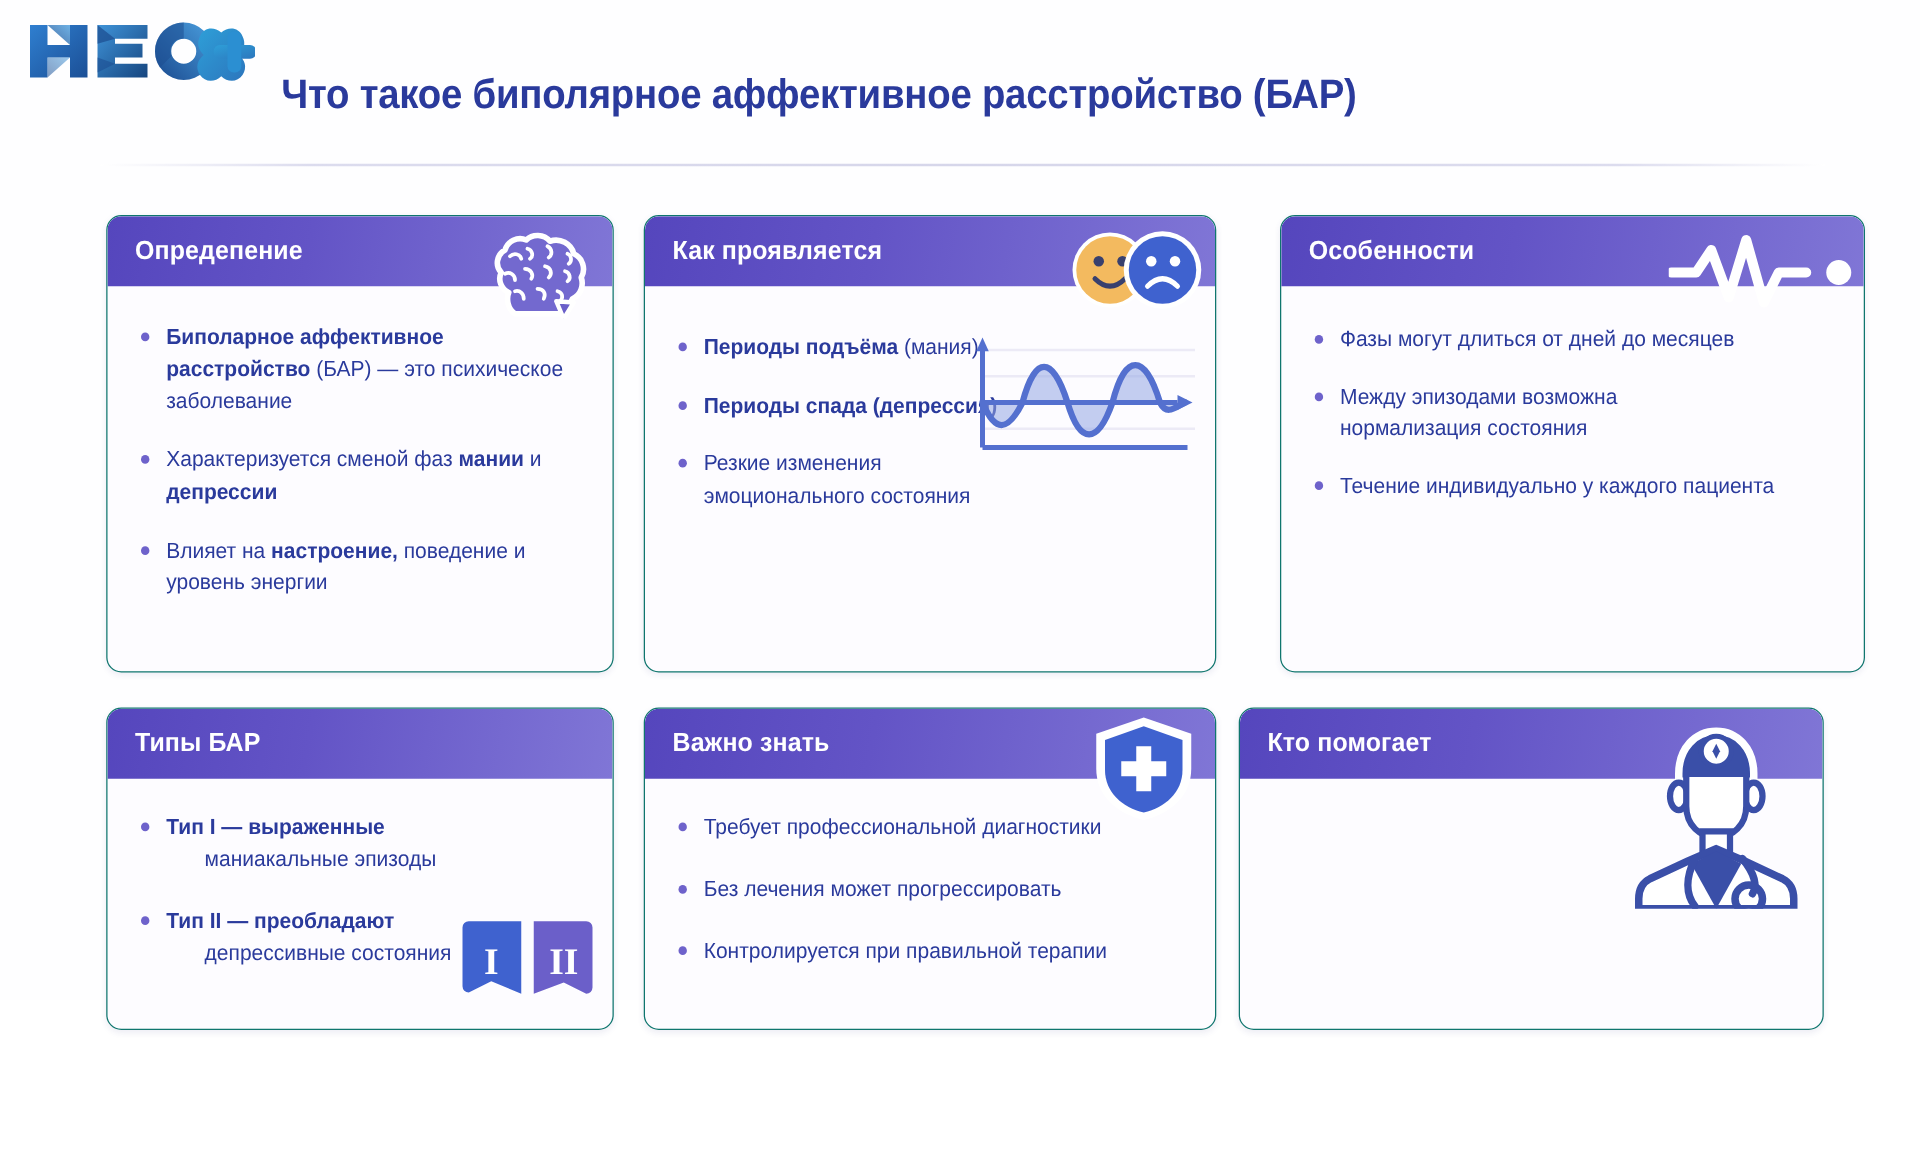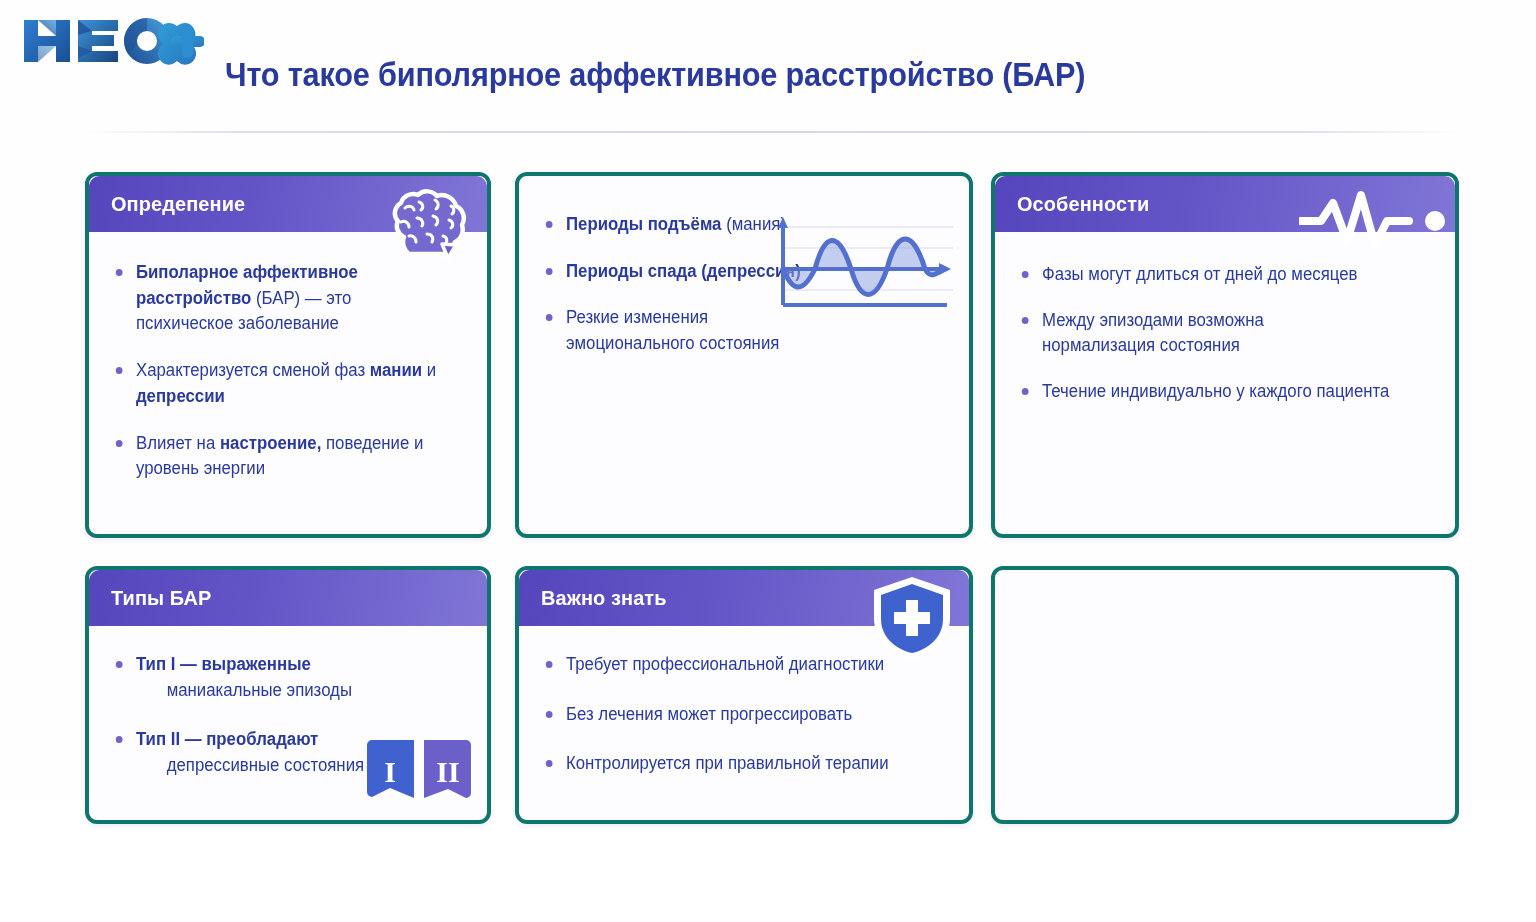--- a/index.html
+++ b/index.html
@@ -29,21 +29,21 @@
   .divider {
     position:absolute; left:80px; top:131px;
     width:1380px; height:2px;
     background:linear-gradient(to right,#ffffff,#dcdcee 12%,#d6d6ea 50%,#dcdcee 88%,#ffffff);
   }
 
   
   .card {
     position:absolute;
     background:#fdfcff;
-    border:4px solid #0f766e;
+    border:1px solid #0f766e;
     border-radius:12px;
     box-shadow:0 2px 5px rgba(60,50,130,0.09);
     overflow:hidden;
   }
   .card-head {
     position:relative;
     height:56px;
     background:linear-gradient(100deg,#5546bd 0%,#6354c6 40%,#8076d6 100%);
     display:flex; align-items:center;
     border-radius:11px 11px 0 0;
@@ -72,21 +72,21 @@
     content:""; position:absolute;
     left:5px; top:9px; width:7px; height:7px;
     border-radius:50%; background:#6e62cb;
   }
   .b  { font-weight:bold; }
   .sub { display:block; margin-left:32px; }
 
   
   #card-definition { left:85px;  top:172px; width:406px; height:366px; }
   #card-symptoms   { left:515px; top:172px; width:458px; height:366px; }
-  #card-features   { left:991px; top:172px; width:468px; height:366px; }
+  #card-features   { left:1024px; top:172px; width:468px; height:366px; }
   #card-types      { left:85px;  top:566px; width:406px; height:258px; }
   #card-important  { left:515px; top:566px; width:458px; height:258px; }
   #card-who-helps  { left:991px; top:566px; width:468px; height:258px; }
 
   #card-definition .card-body { padding-top:28px; }
   #card-symptoms  .card-body { padding-top:36px; }
   #card-features  .card-body { padding-top:30px; }
   #card-features  ul.bullets > li { margin-bottom:20px; }
   #card-types     .card-body { padding-top:26px; }
   #card-types     ul.bullets > li { margin-bottom:24px; }
@@ -184,20 +184,37 @@
           <span>Характеризуется сменой фаз </span><span class="b">мании</span><span> и </span><span class="b">депрессии</span>
         </li>
         <li>
           <span>Влияет на </span><span class="b">настроение,</span><span> поведение и уровень энергии</span>
         </li>
       </ul>
     </div>
   </div>
 
   <div class="card" id="card-symptoms">
+    <div class="card-head">
+      <h2>Как проявляется</h2>
+      <span class="icon-faces icon-layer">
+        <svg viewBox="0 0 120 66" width="120" height="66">
+          <circle cx="42" cy="33" r="30" fill="#ffffff"></circle>
+          <circle cx="42" cy="33" r="27" fill="#f3ba5f"></circle>
+          <circle cx="33" cy="26" r="4.2" fill="#38406e"></circle>
+          <circle cx="52" cy="26" r="4.2" fill="#38406e"></circle>
+          <path d="M30 40q12 12 24 0" stroke="#38406e" stroke-width="4" fill="none" stroke-linecap="round"></path>
+          <circle cx="84" cy="33" r="31" fill="#ffffff"></circle>
+          <circle cx="84" cy="33" r="27" fill="#3f62cf"></circle>
+          <circle cx="75" cy="26" r="4.2" fill="#ffffff"></circle>
+          <circle cx="94" cy="26" r="4.2" fill="#ffffff"></circle>
+          <path d="M72 46q12 -12 24 0" stroke="#ffffff" stroke-width="4" fill="none" stroke-linecap="round"></path>
+        </svg>
+      </span>
+    </div>
     <div class="card-body">
       <ul class="bullets">
         <li>
           <span class="b">Периоды подъёма</span><span> (мания)</span>
         </li>
         <li>
           <span class="b">Периоды спада (депрессия)</span>
         </li>
         <li style="max-width:250px">
           <span>Резкие изменения эмоционального состояния</span>
@@ -281,15 +298,41 @@
           <path d="M4 6a5 5 0 015-5h42v58L27 49 9 58a5 5 0 01-5-5z" fill="#3f62cf"></path>
           <path d="M108 6a5 5 0 00-5-5H61v58l24-9 18 9a5 5 0 005-5z" fill="#6b5fc9"></path>
           <text x="27" y="43" text-anchor="middle" fill="#ffffff" font-family="Liberation Serif, serif" font-size="30" font-weight="bold">I</text>
           <text x="85" y="43" text-anchor="middle" fill="#ffffff" font-family="Liberation Serif, serif" font-size="30" font-weight="bold">II</text>
         </svg>
       </span>
     </div>
   </div>
 
   <div class="card" id="card-who-helps">
+    <div class="card-head">
+      <h2>Кто помогает</h2>
+      <span class="icon-doctor icon-layer">
+        <svg viewBox="0 0 150 152" width="150" height="152">
+
+          <path d="M45 44c0-20 13-34 30-34s30 14 30 34v6H45z" fill="#3a4fa8" stroke="#ffffff" stroke-width="6"></path>
+          <circle cx="75" cy="26" r="12" fill="#ffffff" stroke="#3a4fa8" stroke-width="4"></circle>
+          <path d="M75 20l3 6-3 6-3-6z" fill="#3a4fa8"></path>
+
+          <ellipse cx="45" cy="62" rx="7" ry="11" fill="#ffffff" stroke="#3a4fa8" stroke-width="5"></ellipse>
+          <ellipse cx="105" cy="62" rx="7" ry="11" fill="#ffffff" stroke="#3a4fa8" stroke-width="5"></ellipse>
+
+          <path d="M51 44h48v26c0 15-11 25-24 25s-24-10-24-25z" fill="#ffffff" stroke="#3a4fa8" stroke-width="5"></path>
+
+          <path d="M64 90h22v18H64z" fill="#ffffff" stroke="#3a4fa8" stroke-width="5"></path>
+
+          <path d="M75 104 L52 114 L22 128 c-6 3-9 9-9 16v8h124v-8c0-7-3-13-9-16l-30-14z" fill="#ffffff" stroke="#3a4fa8" stroke-width="6"></path>
+
+          <path d="M75 106l20 10-20 36-20-36z" fill="#3a4fa8"></path>
+
+          <path d="M58 112c-7 14-8 28 0 38" stroke="#3a4fa8" stroke-width="6" fill="none" stroke-linecap="round"></path>
+          <path d="M96 112c10 12 12 22 8 28" stroke="#3a4fa8" stroke-width="6" fill="none" stroke-linecap="round"></path>
+          <circle cx="101" cy="144" r="11" fill="none" stroke="#3a4fa8" stroke-width="6"></circle>
+        </svg>
+      </span>
+    </div>
   </div>
 
 </div>
 
 </body></html>

